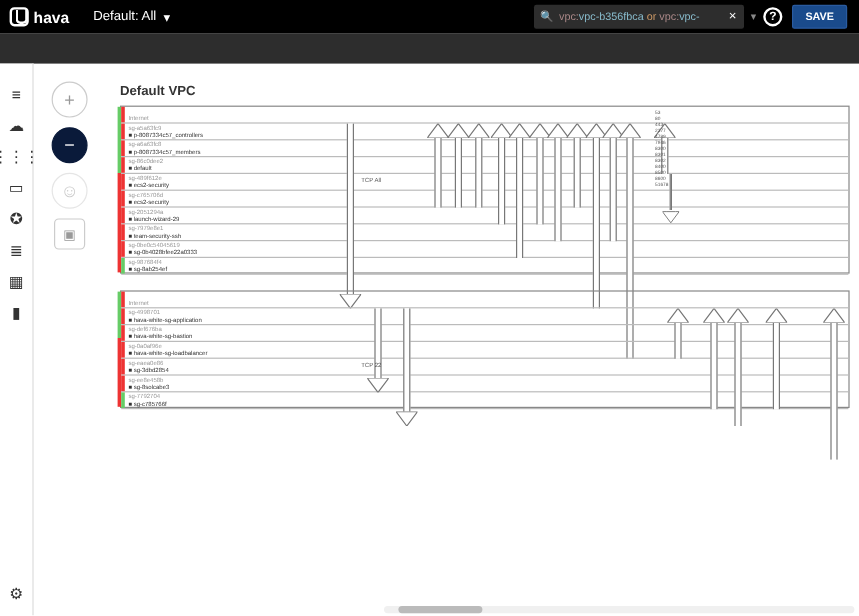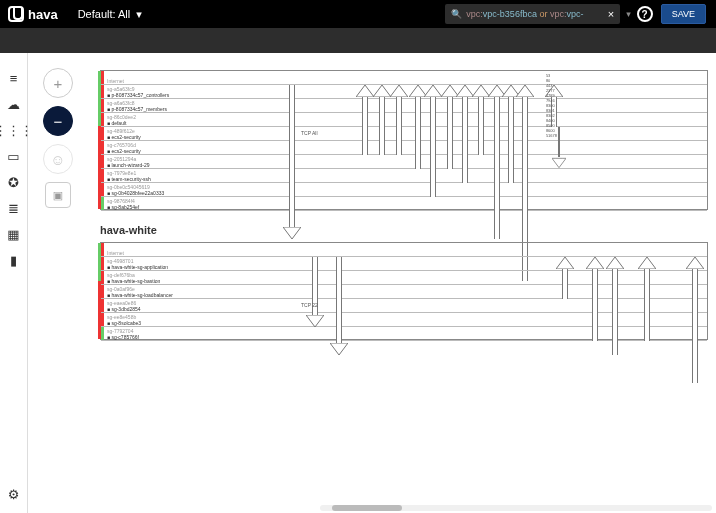--- a/index.html
+++ b/index.html
@@ -11,21 +11,21 @@
   .proj{margin-left:20px;display:flex;align-items:center;gap:6px;font-size:11px;cursor:pointer}
   .sp{flex:1}
   .search{display:flex;align-items:center;background:#2d2d2d;height:20px;border-radius:2px;padding:0 6px;width:175px;font-size:9px;color:#bbb;gap:4px}
   .search .q{white-space:nowrap;overflow:hidden;flex:1}
   .search .p{color:#a88}
   .search .v{color:#8bc}
   .search .o{color:#c96}
   .clr{color:#fff;cursor:pointer;font-size:11px}
   .dd{color:#888;margin:0 6px;font-size:9px;cursor:pointer}
   .help{width:16px;height:16px;border:2px solid #fff;border-radius:50%;display:flex;align-items:center;justify-content:center;font-size:10px;font-weight:700;cursor:pointer;margin-right:8px}
-  .save{background:#1a4b8c;border:1px solid #2a5ba0;color:#fff;font-size:9px;font-weight:400;padding:4px 10px;margin-right:10px;cursor:pointer;border-radius:2px}
+  .save{background:#1a4b8c;border:1px solid #2a5ba0;color:#fff;font-size:9px;font-weight:700;padding:4px 10px;margin-right:10px;cursor:pointer;border-radius:2px}
   .subbar{height:25px;background:#2d2d2d}
   .leftnav{position:absolute;left:0;top:53px;width:28px;bottom:0;background:#fff;border-right:1px solid #ddd;display:flex;flex-direction:column;align-items:center;padding-top:18px;gap:12px}
   .leftnav .ic{width:14px;height:14px;display:flex;align-items:center;justify-content:center;cursor:pointer;color:#333;font-size:13px}
   .leftnav .gear{margin-top:auto;margin-bottom:12px}
   .toolcol{position:absolute;left:40px;top:68px;width:36px;display:flex;flex-direction:column;gap:8px;align-items:center}
   .tbtn{width:30px;height:30px;border-radius:50%;display:flex;align-items:center;justify-content:center;font-size:15px;cursor:pointer;border:1px solid #ccc;background:#fff;color:#999}
   .tbtn.dark{background:#0a1a3a;border-color:#0a1a3a;color:#fff}
   .tbtn.sq{width:26px;height:26px;border-radius:4px;font-size:11px}
   .main{position:absolute;left:80px;right:0;top:60px;bottom:8px;overflow:hidden}
   .panel{margin:10px 8px 14px 20px}
@@ -92,20 +92,21 @@
 
 <div class="toolcol">
   <div class="tbtn">+</div>
   <div class="tbtn dark">−</div>
   <div class="tbtn" style="opacity:.5">☺</div>
   <div class="tbtn sq">▣</div>
 </div>
 
 <div class="main">
     <div class="panel">
+      <div class="ptitle">Default VPC</div>
       <div class="diag" style="height: 140px;">
         <div class="leftbar"></div>
         <div class="row">
           <div class="mark" style="background: rgb(238, 51, 51);"></div>
           <div class="lbl">
             <div class="t">Internet</div>
           </div>
         </div>
         <div class="row">
           <div class="mark" style="background: rgb(238, 51, 51);"></div>
@@ -283,21 +284,20 @@
               </svg>
             </div>
           </div>
         </div>
         <div class="ports" style="right: 150px; top: 2px;">53<br>80<br>443<br>2377<br>4789<br>7946<br>8300<br>8301<br>8302<br>8400<br>8500<br>8600<br>51678</div>
         <div class="side" style="left: 200px; top: 60px;">TCP
 All</div>
       </div>
     </div>
     <div class="panel">
-      <div class="ptitle">hava-white</div>
       <div class="diag" style="height: 98px;">
         <div class="leftbar"></div>
         <div class="row">
           <div class="mark" style="background: rgb(238, 51, 51);"></div>
           <div class="lbl">
             <div class="t">Internet</div>
           </div>
         </div>
         <div class="row">
           <div class="mark" style="background: rgb(238, 51, 51);"></div>

